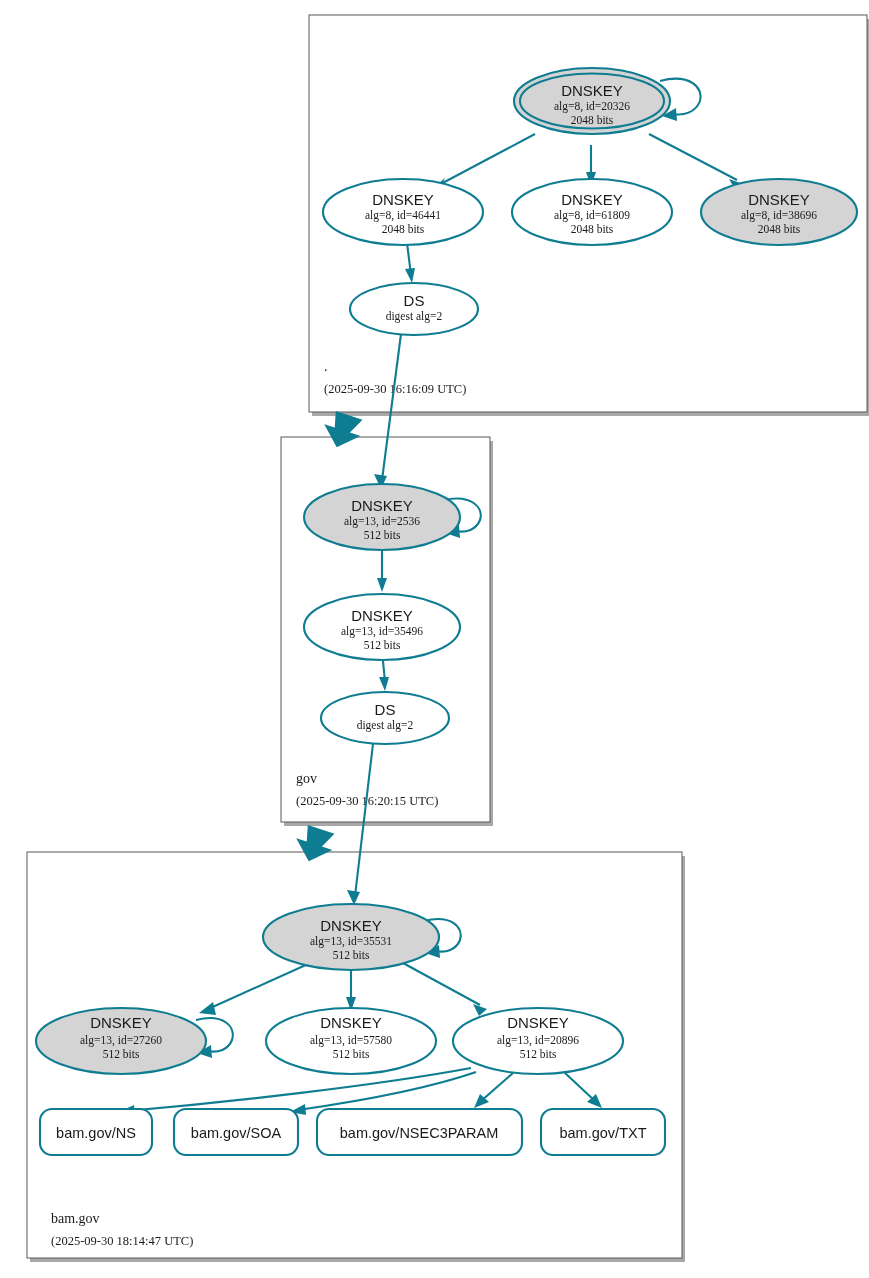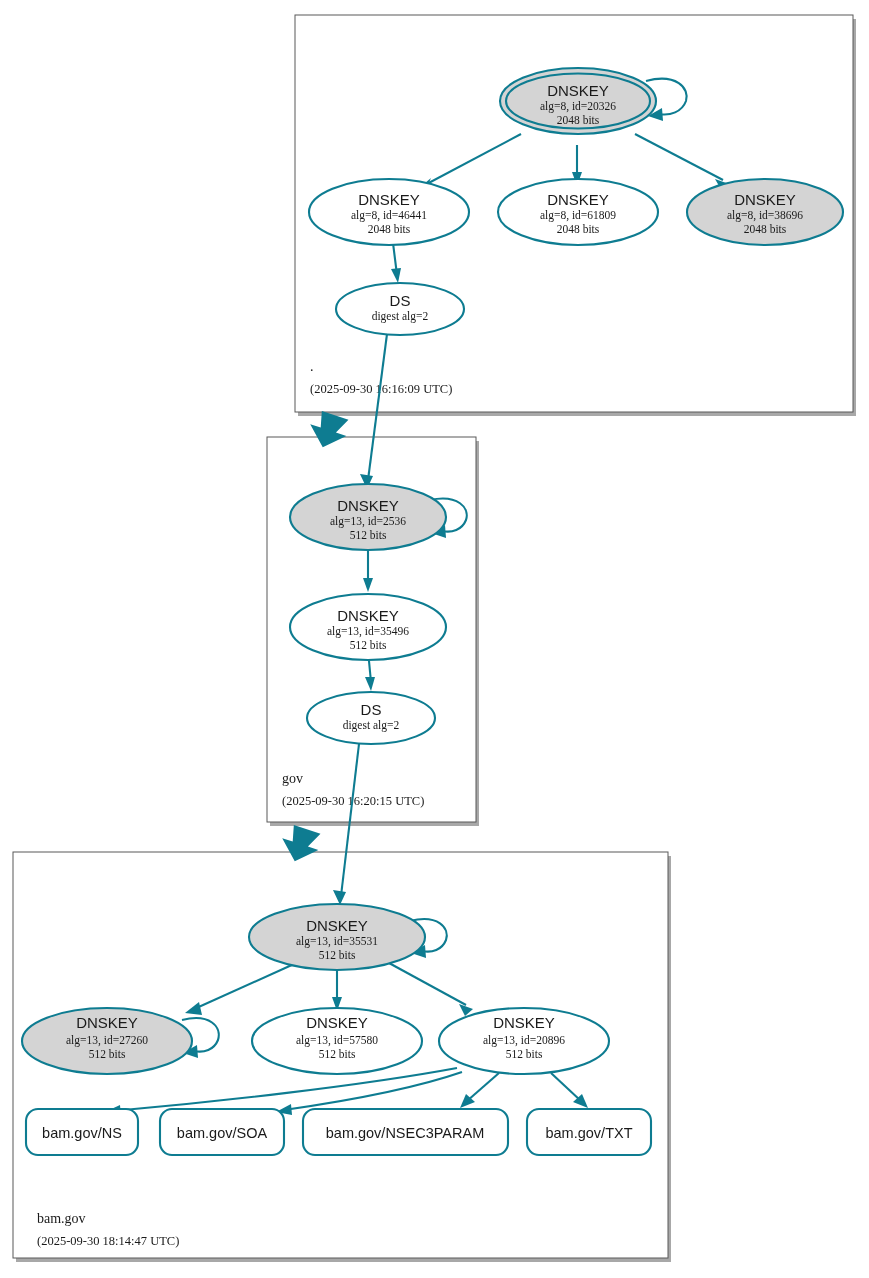--- a/index.html
+++ b/index.html
@@ -10,20 +10,21 @@
   body {
     width: 869px;
     height: 1278px;
     font-family: "Liberation Sans", sans-serif;
     overflow: hidden;
   }
   #diagram-root {
     position: relative;
     width: 736px;
     height: 1278px;
+    margin-left: 14px;
   }
   svg#dnssec-svg {
     display: block;
     width: 869px;
     height: 1278px;
   }
   .zone-box {
     fill: #ffffff;
     stroke: #585858;
     stroke-width: 1;

